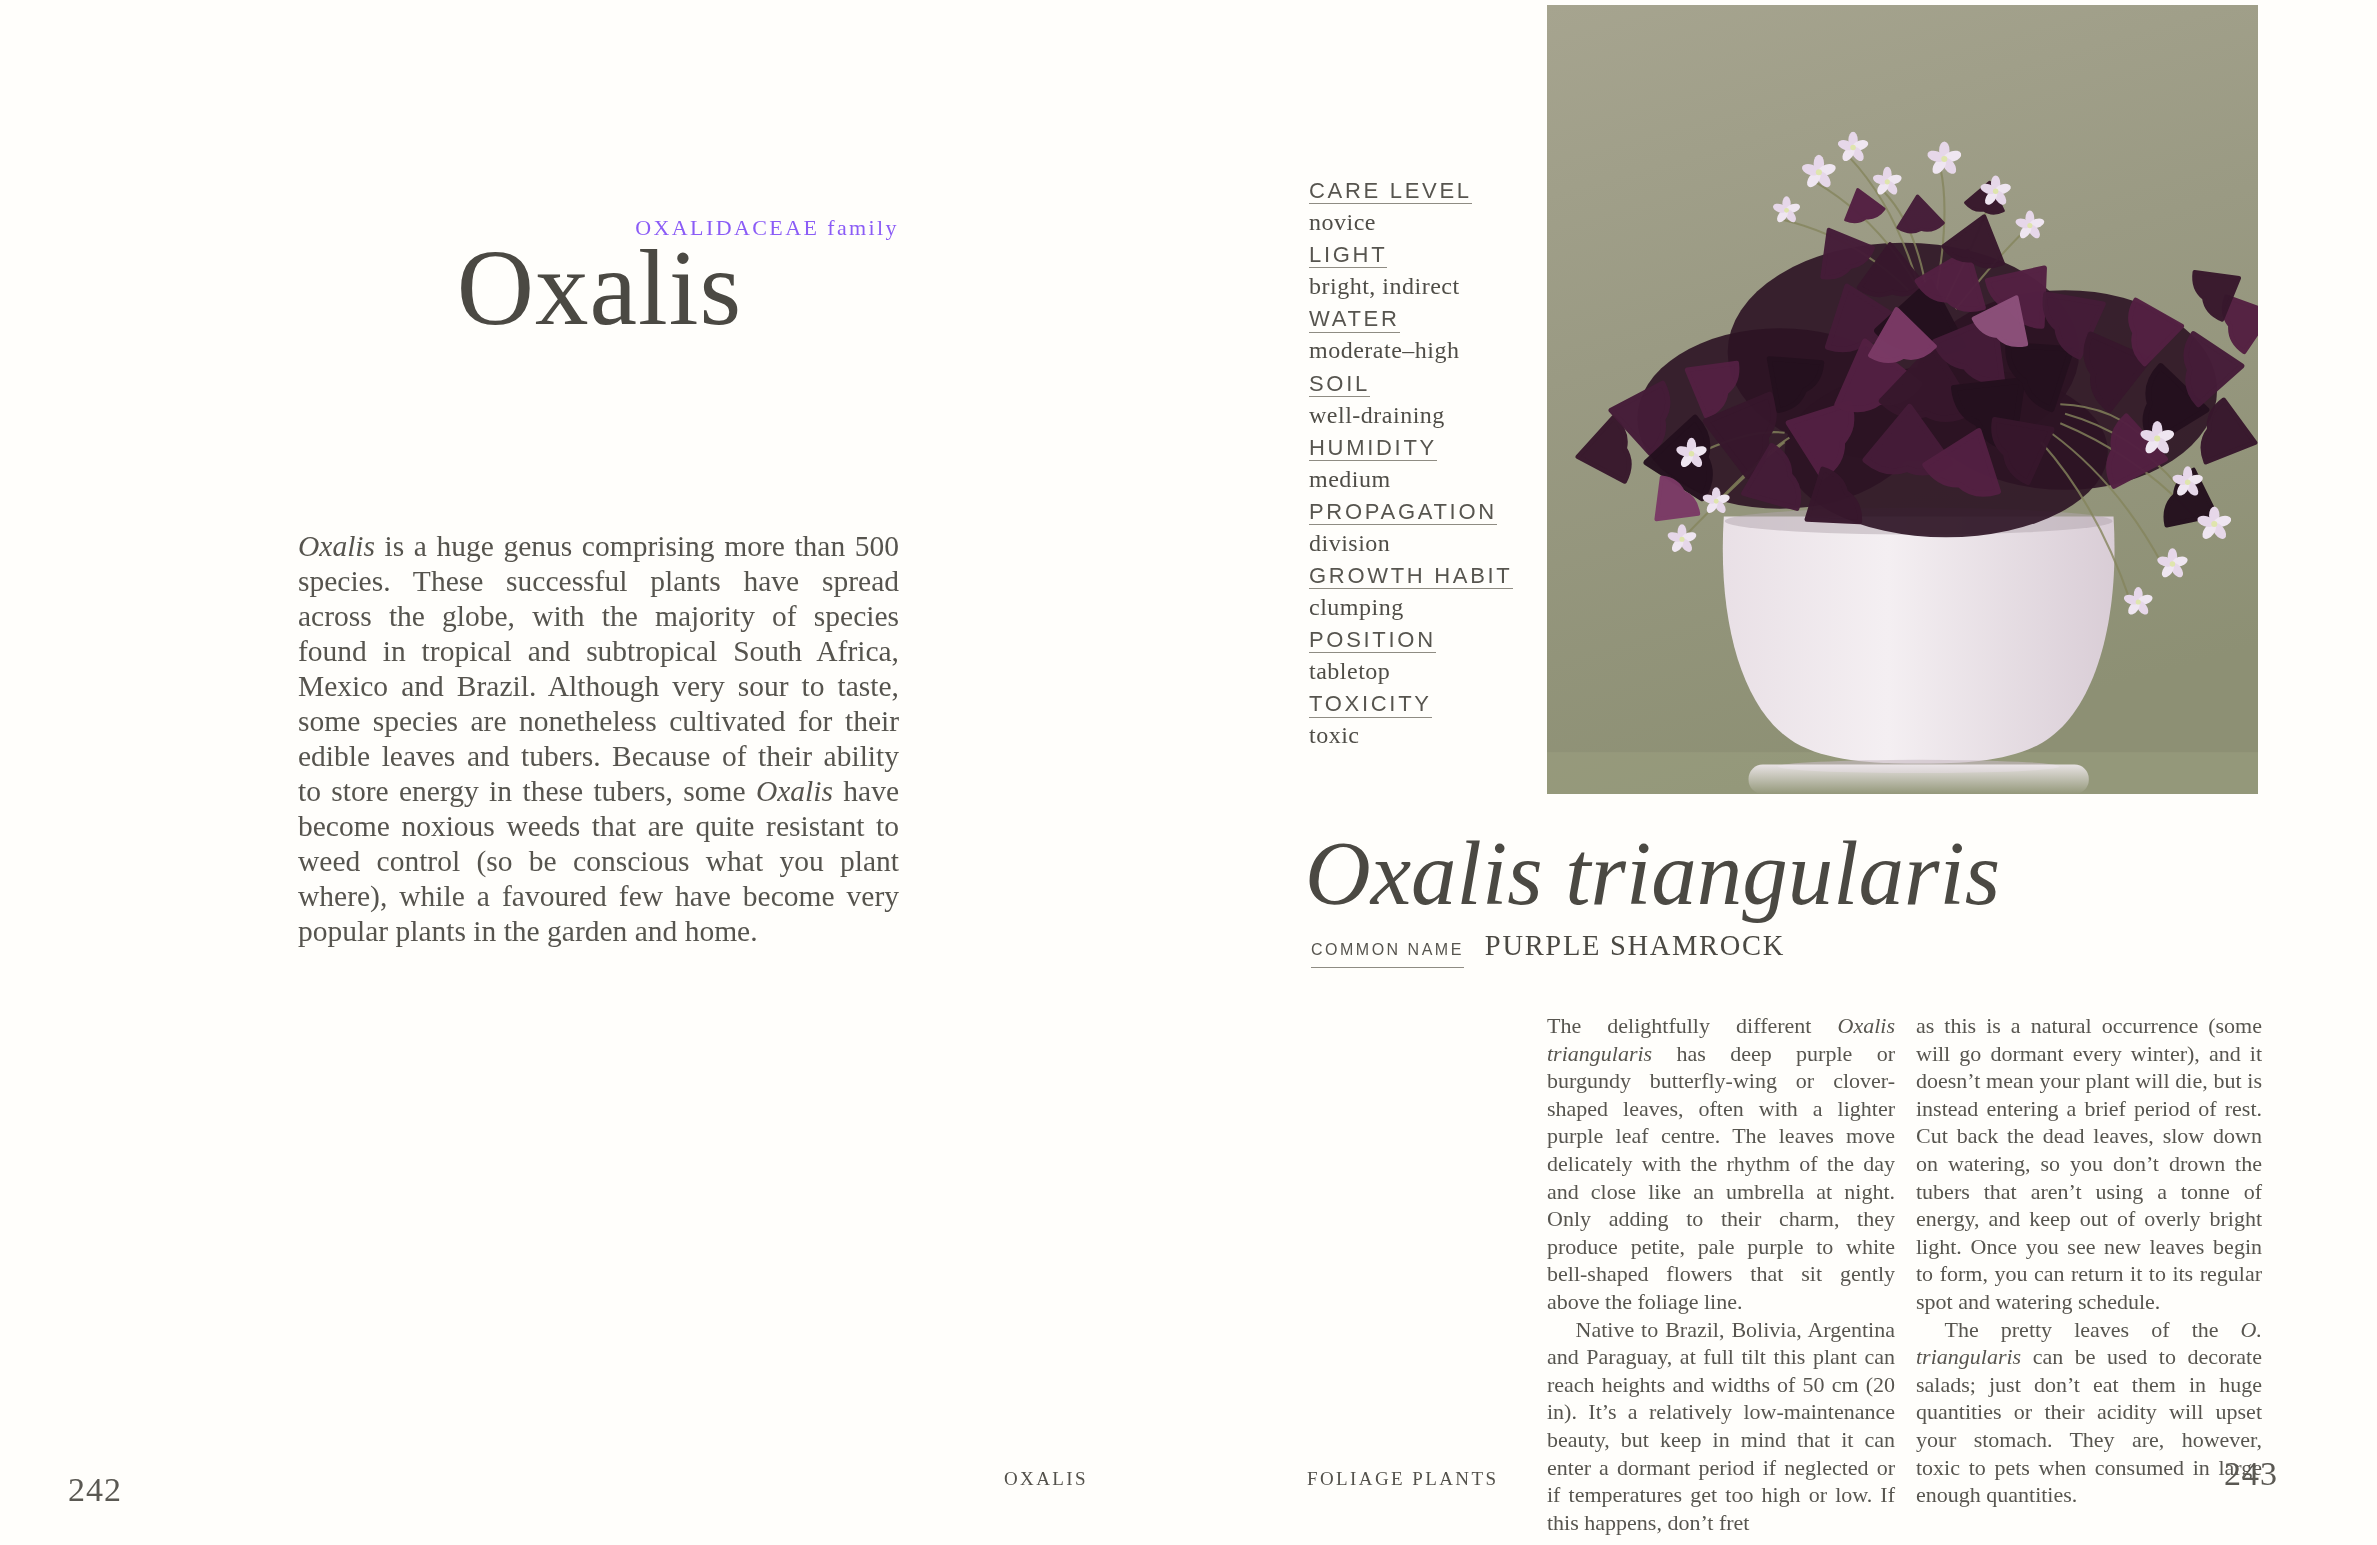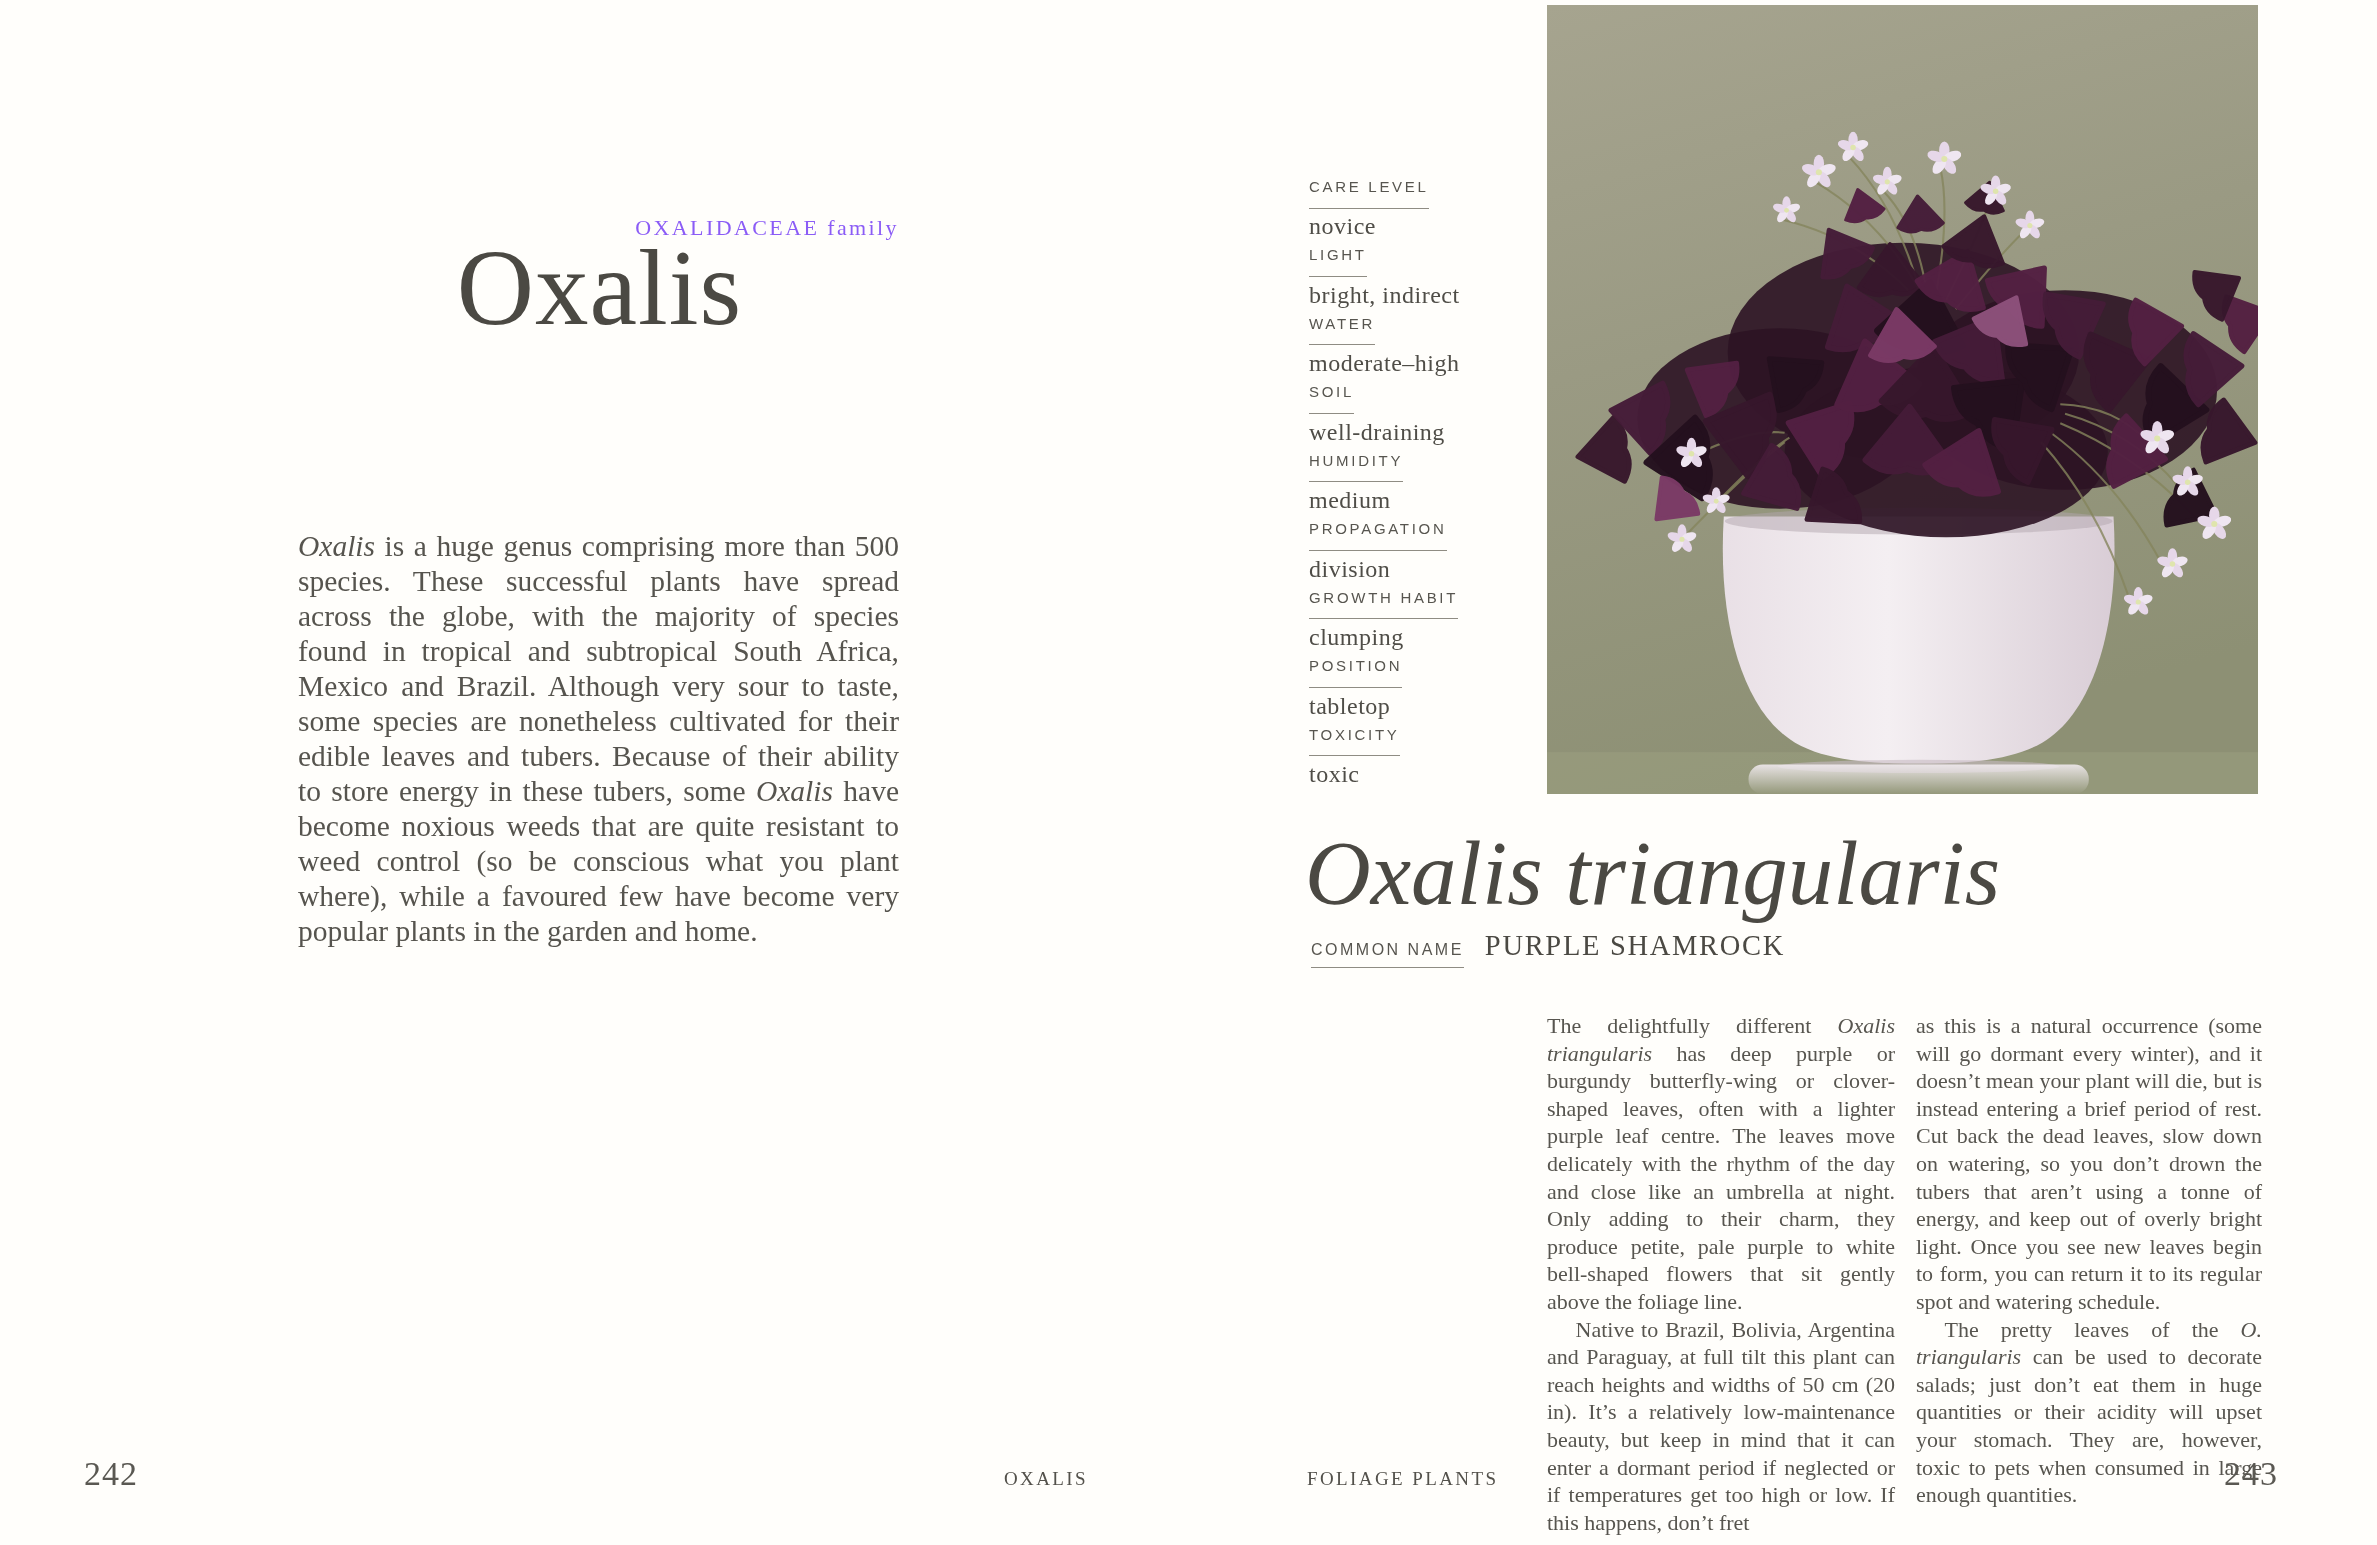--- a/index.html
+++ b/index.html
@@ -31,39 +31,39 @@
     font-size:29.5px;line-height:35px;
     text-align:justify;
   }
   .genus-intro p{margin:0;}
   .genus-intro p.indent{text-indent:42px;}
 
   .pagenum{
     position:absolute;top:1455px;
     font-size:34px;color:#5a5852;letter-spacing:1px;
   }
-  .pagenum.left{left:84px;}
+  .pagenum.left{left:68px;margin-top:16px;}
   .pagenum.right{left:2224px;}
   .running-head{
     position:absolute;top:1468px;
     font-size:19px;letter-spacing:2.4px;color:#53514b;
   }
   .running-head.left{left:951px;width:190px;text-align:center;}
   .running-head.right{left:1307px;}
 
   
   .care-list{position:absolute;left:1309px;top:179px;width:228px;}
   .care-item{margin-bottom:6.7px;}
   .care-label{
     display:inline-block;
     font-family:"Liberation Sans", sans-serif;
-    font-size:15px;letter-spacing:2.7px;
+    font-size:22px;letter-spacing:2.7px;
     color:#57554f;
     border-bottom:1.4px solid #8f8c83;
-    padding-bottom:12px;line-height:1.1;
+    padding-bottom:0;line-height:1.1;
   }
   .care-value{
     font-size:24px;line-height:28.5px;color:#4f4d47;
     margin-top:3.8px;letter-spacing:0.5px;
   }
 
   
   .plant-photo{
     position:absolute;left:1547px;top:4.8px;width:711px;height:789px;
     margin:0;

